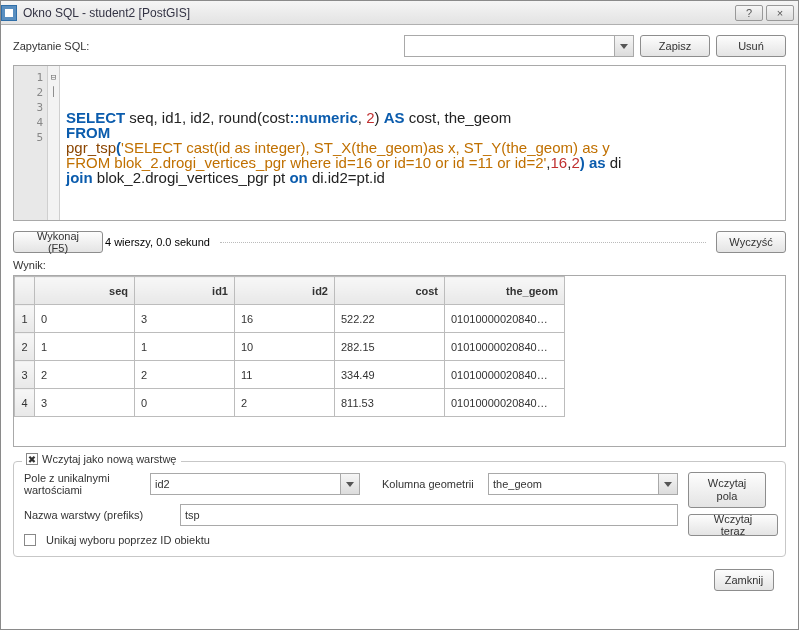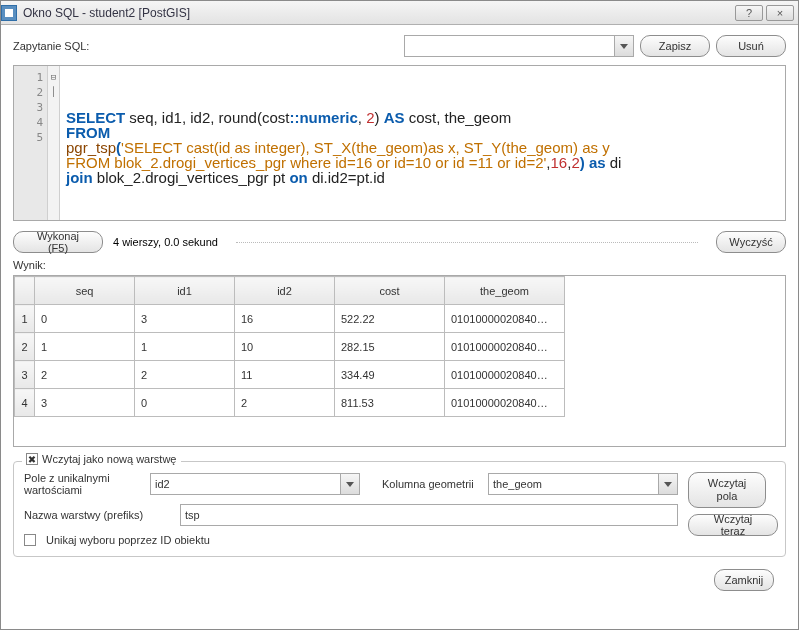--- a/index.html
+++ b/index.html
@@ -40,42 +40,42 @@
     padding:10px 12px 10px 12px;
     background:#fff;
     overflow:auto;
   }
   .row { display:flex; align-items:center; margin-bottom:8px; gap:6px;}
   .row label { color:#333; }
   .text-input {
     height:22px;border:1px solid #a9a9a9;background:#fff;padding:0 4px;font-size:11px;color:#333;
   }
   .btn {
-    height:22px;border:1px solid #8d8d8d;background:linear-gradient(#fdfdfd,#e4e4e4);padding:0 12px;font-size:11px;color:#333;border-radius:10px;cursor:pointer;display:inline-flex;align-items:center;justify-content:center;
+    height:22px;border:1px solid #8d8d8d;background:linear-gradient(#fdfdfd,#e4e4e4);padding:0 12px;font-size:11px;color:#333;border-radius:3px;cursor:pointer;display:inline-flex;align-items:center;justify-content:center;
   }
   .combo{display:flex;}
   .combo .text-input{border-right:none;}
   .combo .arrow{width:20px;height:22px;border:1px solid #a9a9a9;background:linear-gradient(#f6f6f6,#dcdcdc);display:flex;align-items:center;justify-content:center;}
   .arrow-down{width:0;height:0;border-left:4px solid transparent;border-right:4px solid transparent;border-top:5px solid #555;}
   .editor-frame{border:1px solid #a9a9a9;margin-bottom:10px;height:156px;display:flex;background:#fff; overflow:hidden;}
   .gutter{width:34px;background:#e8e8e8;border-right:1px solid #cfcfcf;color:#888;font-family:Consolas,monospace;font-size:11px;text-align:right;padding:4px 4px 0 0;line-height:15px;}
   .foldcol{width:12px;background:#f3f3f3;border-right:1px solid #cfcfcf;font-family:Consolas,monospace;font-size:9px;text-align:center;padding-top:4px;line-height:15px;color:#666;}
   .code{flex:1;font-family:Liberation Sans, sans-serif;font-size:15px;padding:4px 6px;line-height:15px;white-space:pre;color:#222;overflow:auto;margin-top:40px;}
   .kw{color:#0b5cad;font-weight:bold;}
   .ty{color:#0b5cad;font-weight:bold;}
   .fn{color:#8b4500;}
   .str{color:#c07000;}
   .num{color:#c03030;}
-  .mid-row{display:flex;align-items:center;gap:10px;margin-bottom:6px;}
+  .mid-row{display:flex;align-items:center;gap:2px;margin-bottom:6px;}
   .dotted-sep{flex:1;border-top:1px dotted #bbb;height:1px;margin:0 8px;}
   .label-bold{color:#333;}
   .table-wrap{border:1px solid #a9a9a9;background:#fff;height:172px;overflow:auto;margin-bottom:14px;}
   table.results{border-collapse:collapse;width:auto;}
   table.results th, table.results td{border:1px solid #bcbcbc;padding:4px 6px;height:28px;font-size:11px;color:#333;background:#fff;text-align:left;}
-  table.results th{background:linear-gradient(#f7f7f7,#e8e8e8);font-weight:normal;text-align:center;}
+  table.results th{background:linear-gradient(#f7f7f7,#e8e8e8);font-weight:bold;text-align:right;}
   table.results th.corner{width:20px;background:linear-gradient(#f7f7f7,#e8e8e8);}
   table.results td.rownum{background:linear-gradient(#f7f7f7,#e8e8e8);text-align:center;width:20px;}
   th.seq{width:100px;}th.id1{width:100px;}th.id2{width:100px;}th.cost{width:110px;}th.geom{width:120px;}
   .group{border:1px solid #c7c7c7;border-radius:4px;padding:10px 10px 10px 10px;position:relative;margin-bottom:8px;}
   .group-header{position:absolute;top:-9px;left:8px;background:#fff;padding:0 4px;display:flex;align-items:center;gap:4px;font-size:11px;color:#333;}
   .chk{width:12px;height:12px;border:1px solid #888;display:inline-flex;align-items:center;justify-content:center;font-size:10px;background:#fff;}
   .form-row{display:flex;align-items:center;gap:6px;margin-bottom:8px;}
   .form-row label{min-width:110px;color:#333;}
   .footer{display:flex;justify-content:flex-end;padding:4px 12px 10px 0;}
   .gap{flex:1;}

